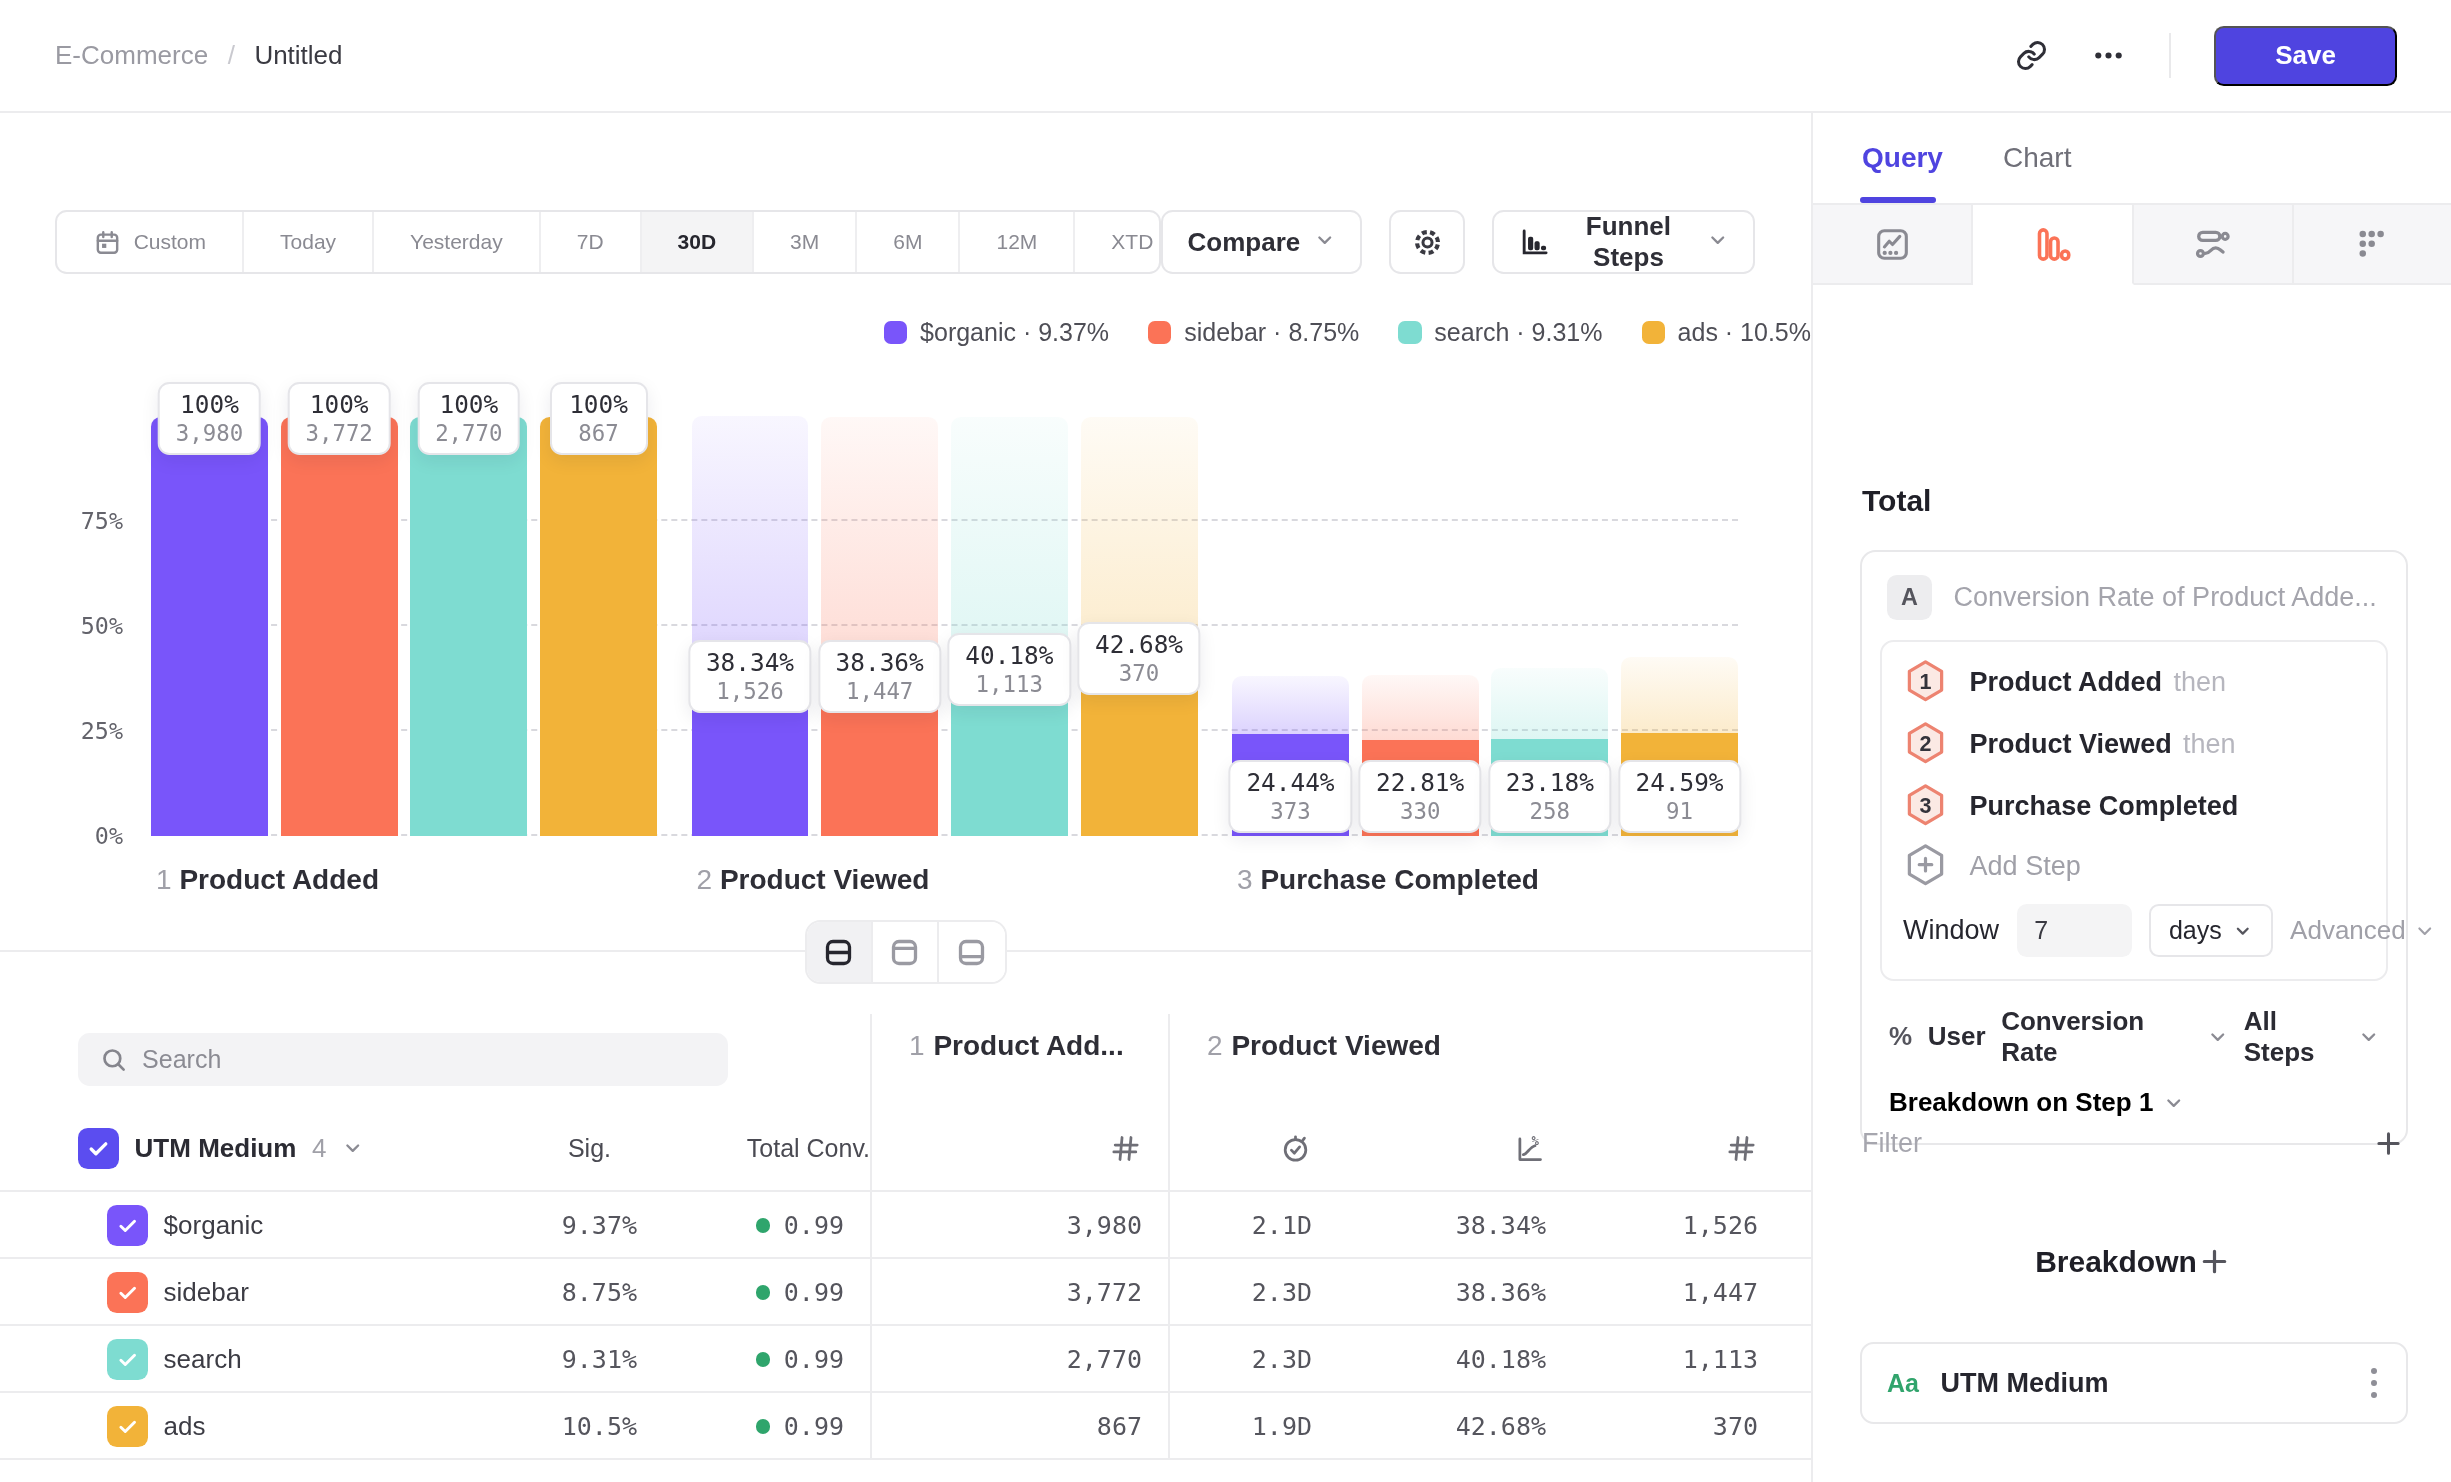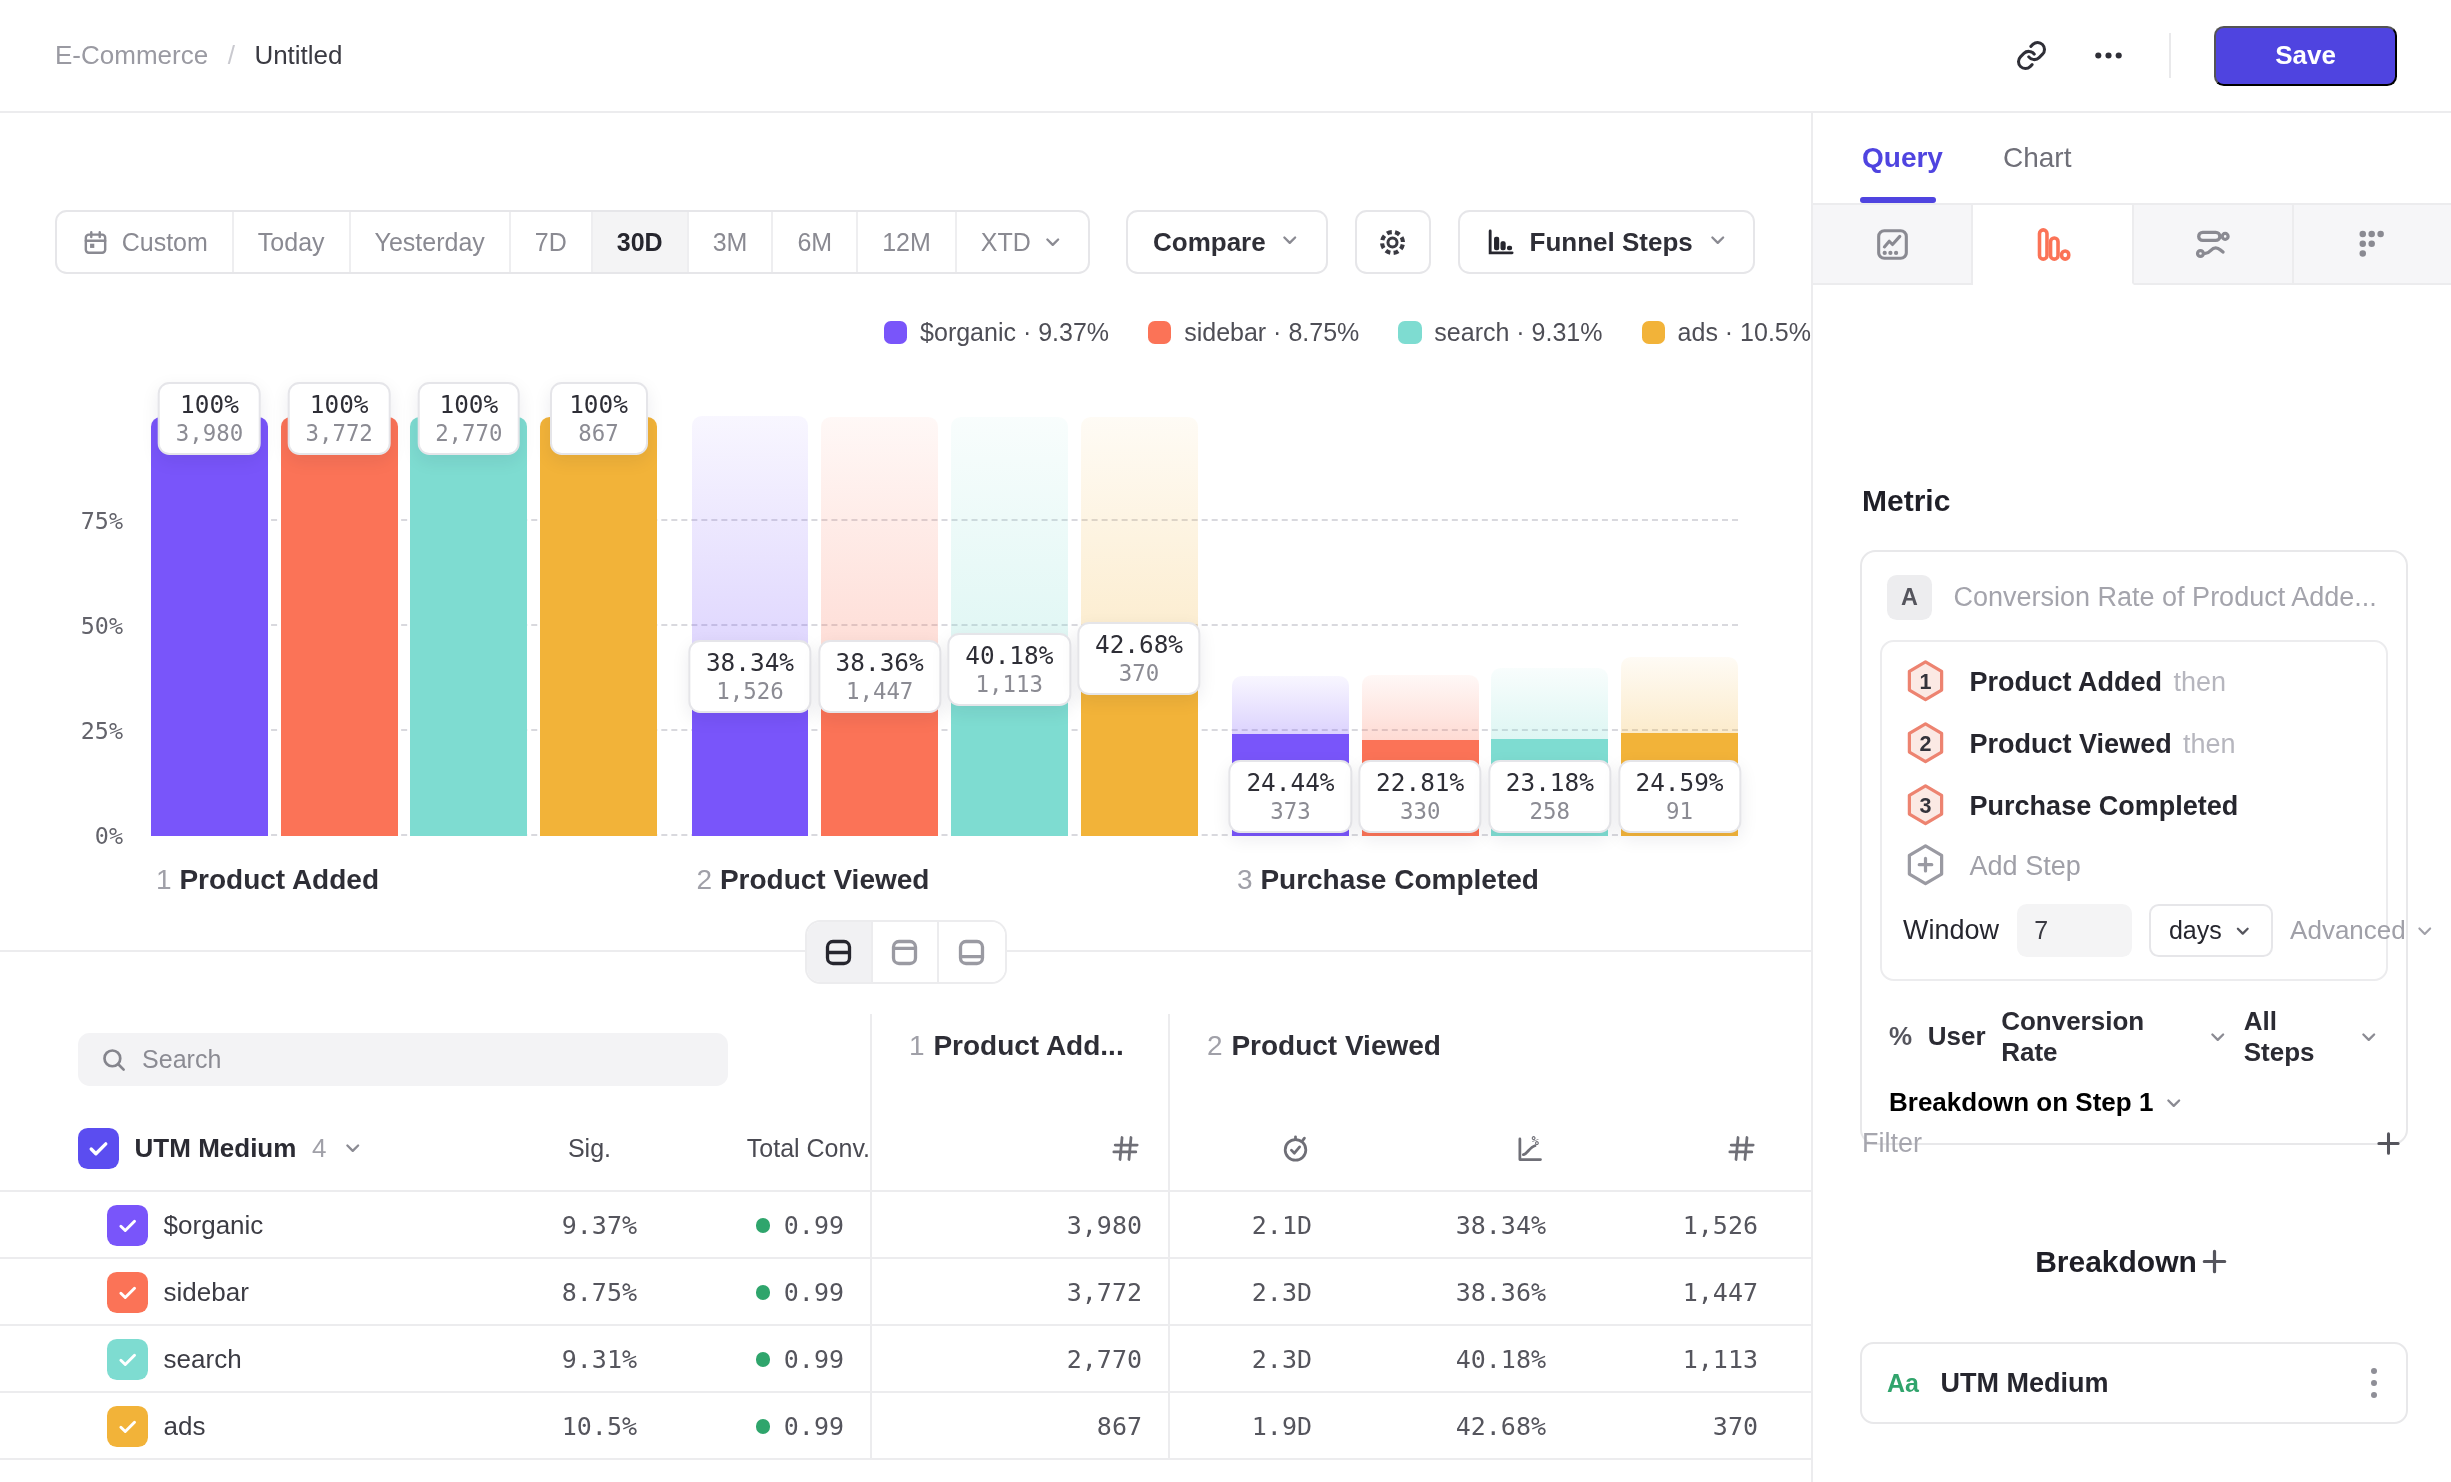--- a/index.html
+++ b/index.html
@@ -31,21 +31,21 @@
   
   .left-pane { position:absolute; top:113px; left:0; width:1811px; bottom:0; background:#fff; }
   .right-panel { position:absolute; top:113px; right:0; width:641px; bottom:0; border-left:2px solid #ececee; background:#fff; }
 
   
   .toolbar { position:absolute; top:97px; left:55px; right:56px; height:64px; display:flex; align-items:center; justify-content:space-between; }
   .seg {
     display:flex; align-items:stretch; height:64px; border:2px solid #e6e6e9; border-radius:11.7px; overflow:hidden; background:#fff;
   }
   .seg-item {
-    display:flex; align-items:center; gap:11.7px; padding:0 24px; font-size:25px; color:#8a8a92;
+    display:flex; align-items:center; gap:11.7px; padding:0 36px; font-size:21px; color:#8a8a92;
     border-right:2px solid #eeeef0; cursor:pointer; white-space:nowrap;
   }
   .seg-item:last-child { border-right:none; }
   .seg-item.sel { background:#f4f4f5; color:#26262e; font-weight:700; }
   .tb-right { display:flex; align-items:center; gap:27px; }
   .tb-btn {
     display:flex; align-items:center; gap:13.7px; height:64px; padding:0 25px;
     border:2px solid #e6e6e9; border-radius:11.7px; background:#fff; font-size:26px; color:#2f2f37; font-weight:600; cursor:pointer;
   }
   .tb-btn .chev { color:#8a8a92; }
@@ -609,21 +609,21 @@
             <circle cx="6" cy="5.5" r="2"></circle>
             <circle cx="11.5" cy="5.5" r="2"></circle>
             <circle cx="17" cy="5.5" r="2"></circle>
             <circle cx="6" cy="11.5" r="2"></circle>
             <circle cx="11.5" cy="11.5" r="2"></circle>
             <circle cx="6" cy="17.5" r="2"></circle>
           </svg>
       </div>
     </div>
 
-    <div class="qp-metric-h">Metric</div>
+    <div class="qp-metric-h">Total</div>
 
     <div class="metric-card">
       <div class="mc-arow">
         <span class="a-badge">A</span>
         <span class="mc-title">Conversion Rate of Product Adde...</span>
       </div>
       <div class="steps-card">
         <div id="qp-steps">
             <div class="step-row">
        <span class="hexwrap">

